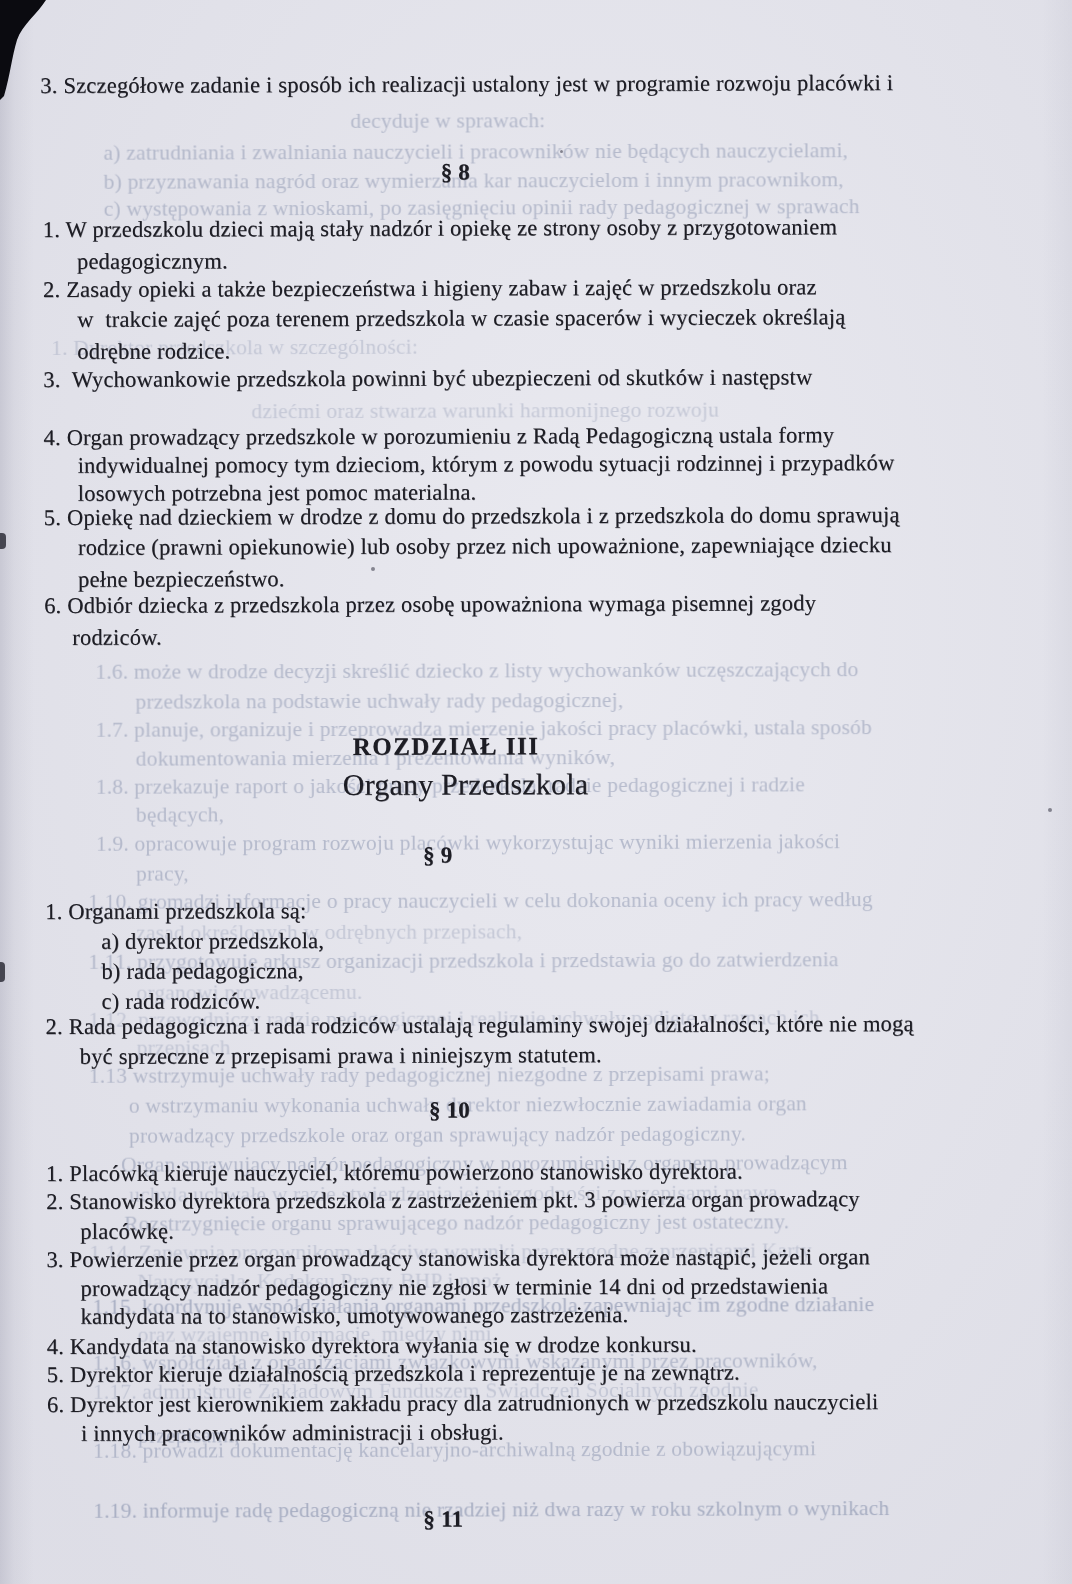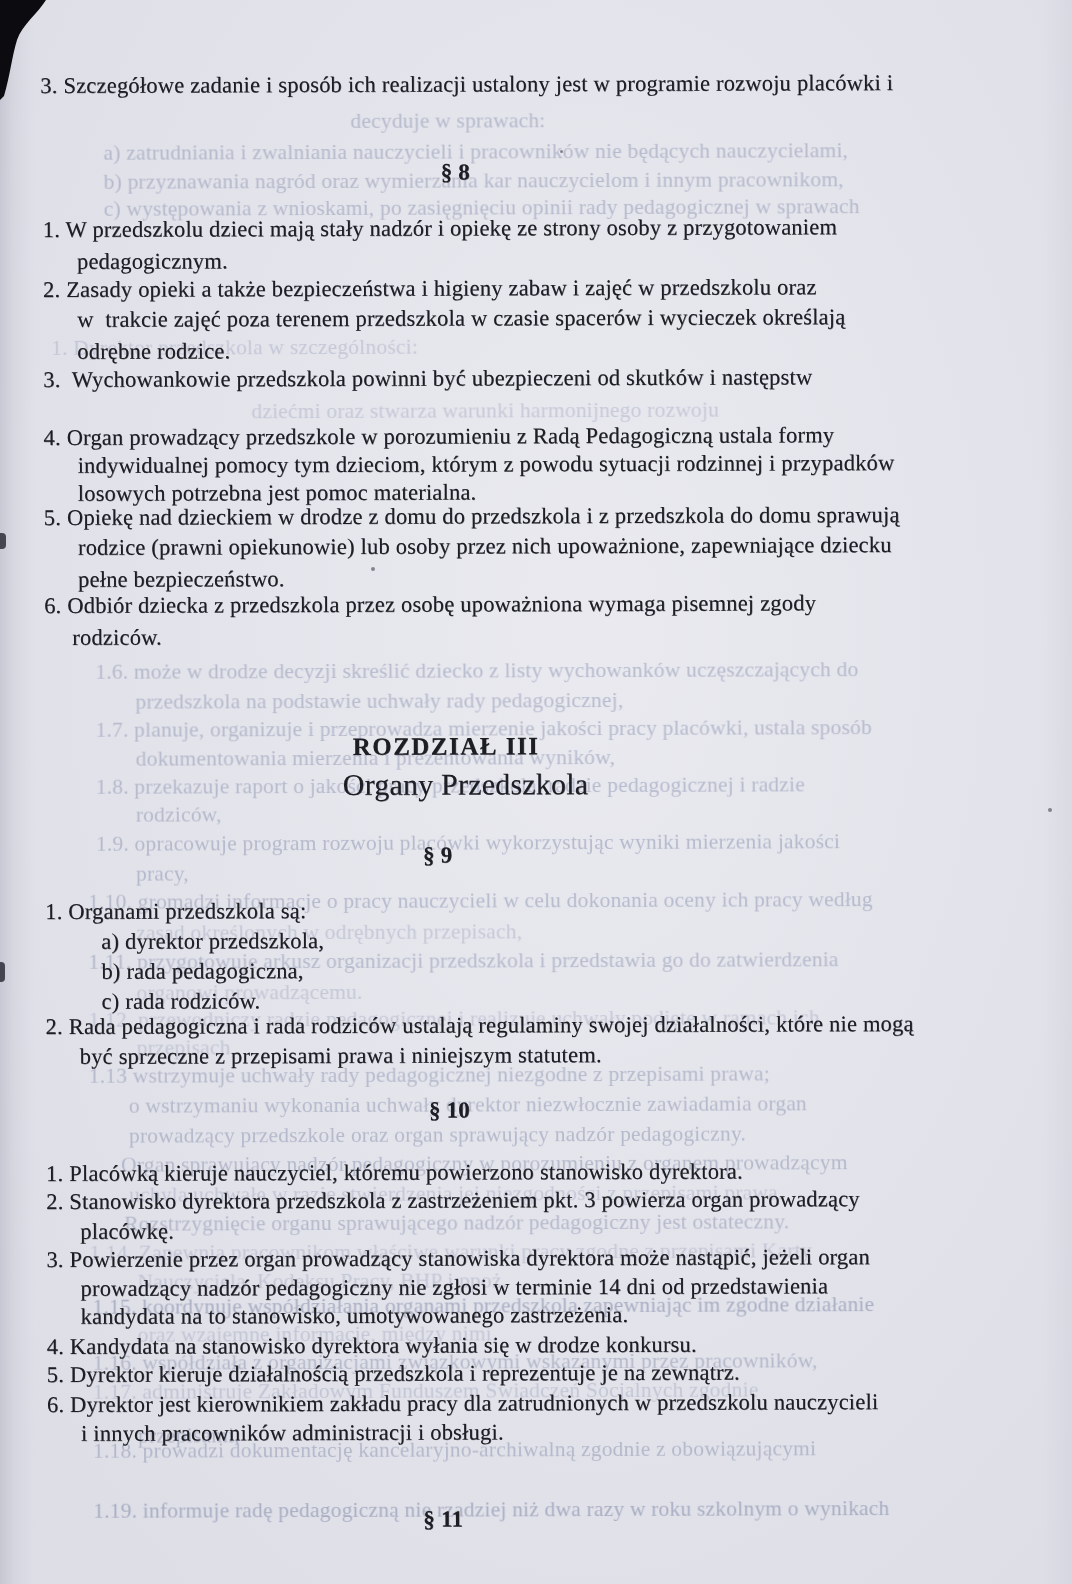--- a/index.html
+++ b/index.html
@@ -44,21 +44,21 @@
     <div class="ghost" style="left:103px;top:141px">a) zatrudniania i zwalniania nauczycieli i pracowników nie będących nauczycielami,</div>
     <div class="ghost" style="left:103px;top:170px">b) przyznawania nagród oraz wymierzania kar nauczycielom i innym pracownikom,</div>
     <div class="ghost" style="left:103px;top:197px">c) występowania z wnioskami, po zasięgnięciu opinii rady pedagogicznej w sprawach</div>
     <div class="ghost dim" style="left:50px;top:336px">1. Dyrektor przedszkola w szczególności:</div>
     <div class="ghost dim" style="left:250px;top:400px">dziećmi oraz stwarza warunki harmonijnego rozwoju</div>
     <div class="ghost" style="left:93px;top:660px">1.6. może w drodze decyzji skreślić dziecko z listy wychowanków uczęszczających do</div>
     <div class="ghost" style="left:133px;top:690px">przedszkola na podstawie uchwały rady pedagogicznej,</div>
     <div class="ghost" style="left:93px;top:718px">1.7. planuje, organizuje i przeprowadza mierzenie jakości pracy placówki, ustala sposób</div>
     <div class="ghost" style="left:133px;top:747px">dokumentowania mierzenia i prezentowania wyników,</div>
     <div class="ghost" style="left:93px;top:775px">1.8. przekazuje raport o jakości pracy przedszkola  radzie pedagogicznej i radzie</div>
-    <div class="ghost" style="left:133px;top:803px">rodziców,</div>
+    <div class="ghost" style="left:133px;top:803px">będących,</div>
     <div class="ghost" style="left:93px;top:832px">1.9. opracowuje program rozwoju placówki wykorzystując wyniki mierzenia jakości</div>
     <div class="ghost" style="left:133px;top:862px">pracy,</div>
     <div class="ghost" style="left:85px;top:890px">1.10. gromadzi informacje o pracy nauczycieli w celu dokonania oceny ich pracy według</div>
     <div class="ghost dim" style="left:133px;top:921px">zasad określonych w odrębnych przepisach,</div>
     <div class="ghost" style="left:85px;top:950px">1.11. przygotowuje arkusz organizacji przedszkola i przedstawia go do zatwierdzenia</div>
     <div class="ghost dim" style="left:133px;top:981px">organowi prowadzącemu.</div>
     <div class="ghost dim" style="left:85px;top:1008px">1.12. przewodniczy radzie pedagogicznej i realizuje uchwały podjęte w ramach ich</div>
     <div class="ghost dim" style="left:133px;top:1036px">przepisach,</div>
     <div class="ghost" style="left:85px;top:1064px">1.13 wstrzymuje uchwały rady pedagogicznej niezgodne z przepisami prawa;</div>
     <div class="ghost" style="left:125px;top:1094px">o wstrzymaniu wykonania uchwały dyrektor niezwłocznie zawiadamia organ</div>

